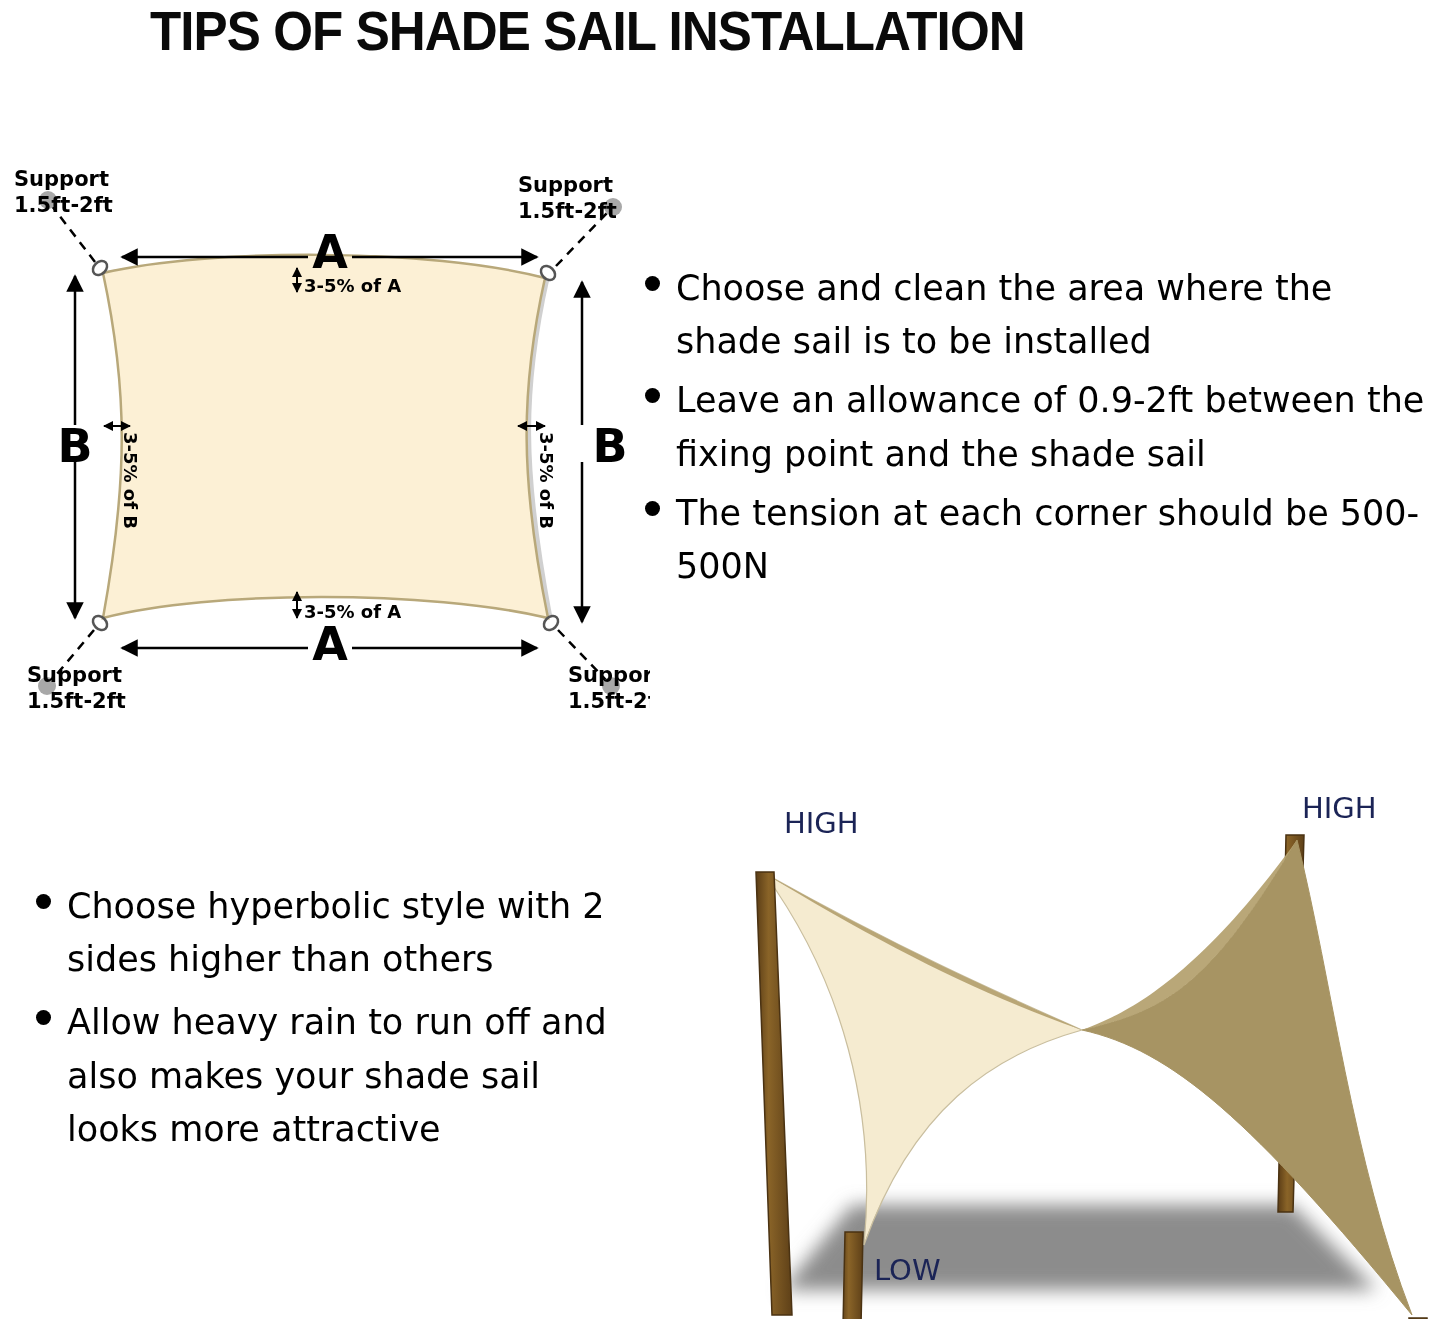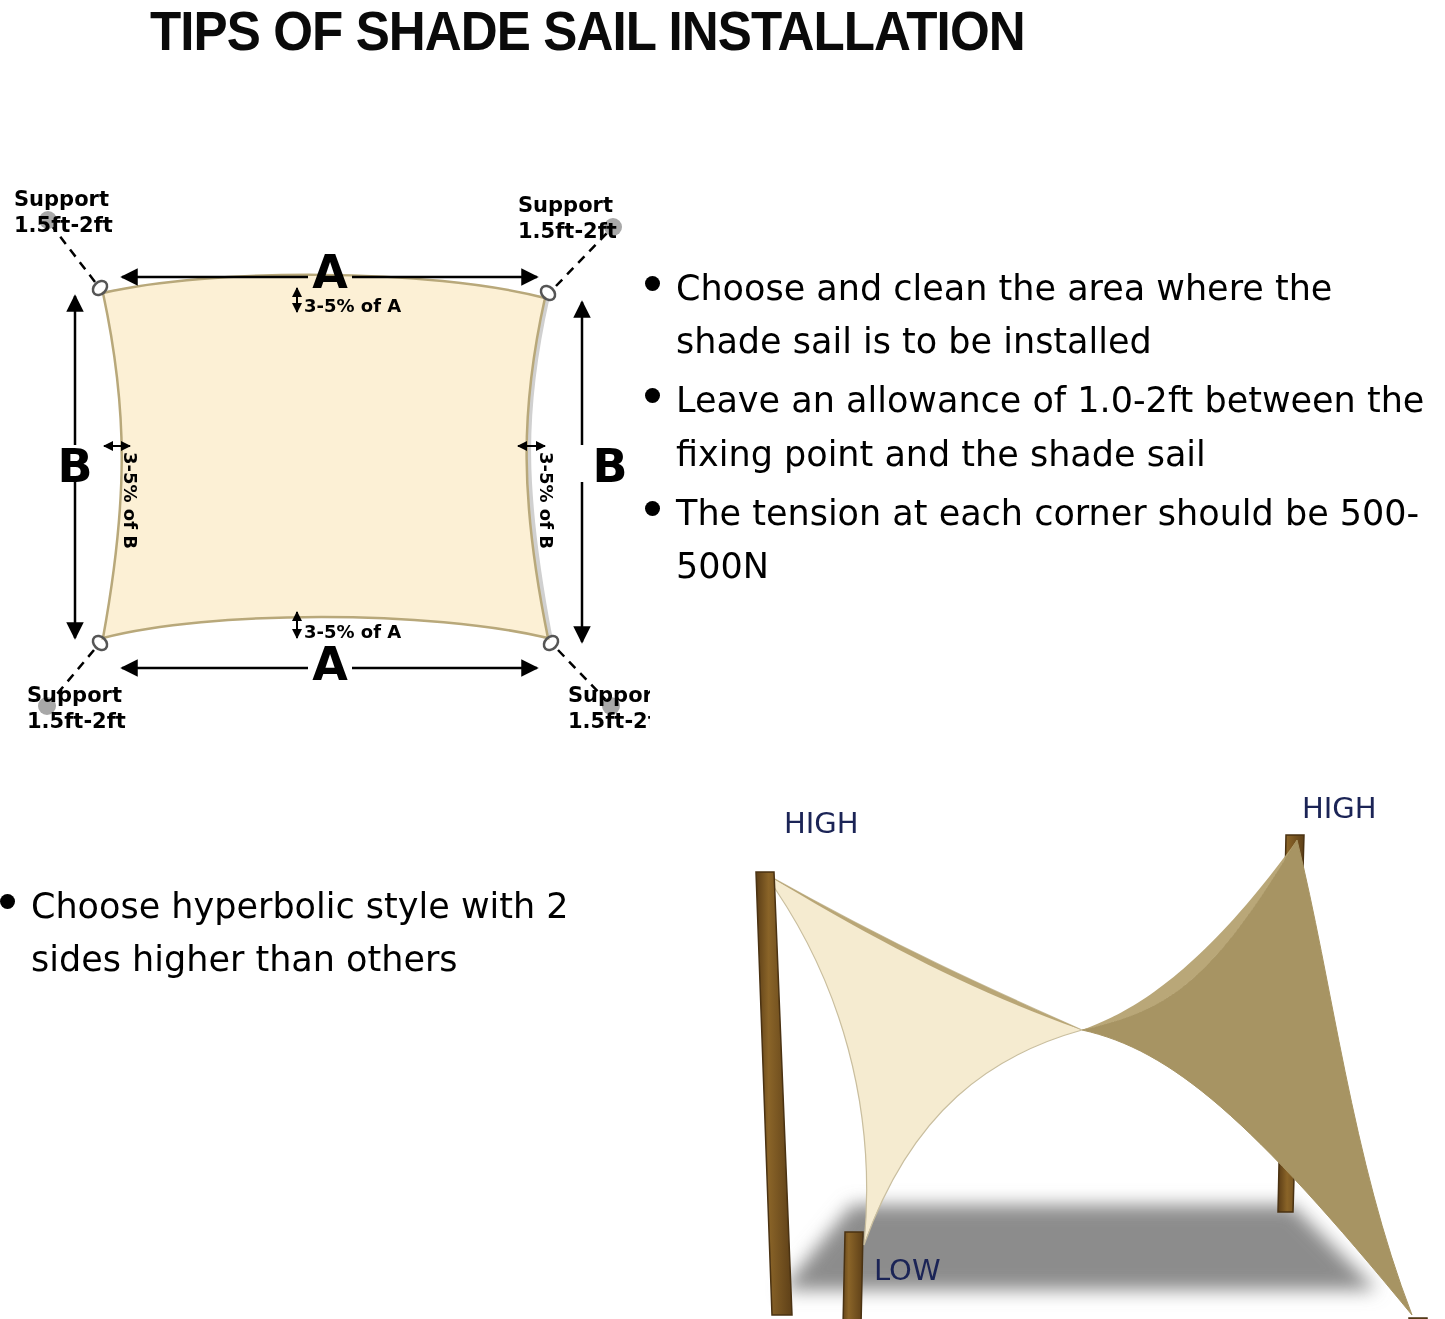--- a/index.html
+++ b/index.html
@@ -36,37 +36,38 @@
     transform: scaleX(0.93);
     transform-origin: center center;
     white-space: nowrap;
     color: #0a0a0a;
   }
 
   
   #section-rect-diagram {
     position: absolute;
     left: 0px;
-    top: 160px;
+    top: 140px;
     width: 650px;
     height: 600px;
   }
   #section-top-tips {
     position: absolute;
     left: 645px;
     top: 262px;
     width: 800px;
     height: 400px;
   }
   #section-bottom-tips {
     position: absolute;
     left: 0px;
     top: 880px;
     width: 625px;
     height: 330px;
+    padding-left: 36px;
   }
   #section-hypar-diagram {
     position: absolute;
     left: 652px;
     top: 780px;
     width: 825px;
     height: 539px;
   }
 
   
@@ -219,34 +220,38 @@
 </div>
 
 <div id="section-top-tips">
   <ul class="tips">
     <li>
       <span class="bullet-dot"></span>
       <span class="tip-text">Choose and clean the area where the shade sail is to be installed</span>
     </li>
     <li>
       <span class="bullet-dot"></span>
-      <span class="tip-text">Leave an allowance of 1.0-2ft between the fixing point and the shade sail</span>
+      <span class="tip-text">Leave an allowance of 0.9-2ft between the fixing point and the shade sail</span>
     </li>
     <li>
       <span class="bullet-dot"></span>
       <span class="tip-text">The tension at each corner should be 500-500N</span>
     </li>
   </ul>
 </div>
 
 <div id="section-bottom-tips">
   <ul class="tips">
     <li>
       <span class="bullet-dot"></span>
       <span class="tip-text">Choose hyperbolic style with 2 sides higher than others</span>
+    </li>
+    <li>
+      <span class="bullet-dot"></span>
+      <span class="tip-text">Allow heavy rain to run off and also makes your shade sail looks more attractive</span>
     </li>
   </ul>
 </div>
 
 <div id="section-hypar-diagram">
   <svg width="825" height="539" viewBox="0 0 825 539">
     <defs>
       <filter id="shadowBlur" x="-25%" y="-60%" width="150%" height="220%">
         <feGaussianBlur stdDeviation="9"></feGaussianBlur>
       </filter>

